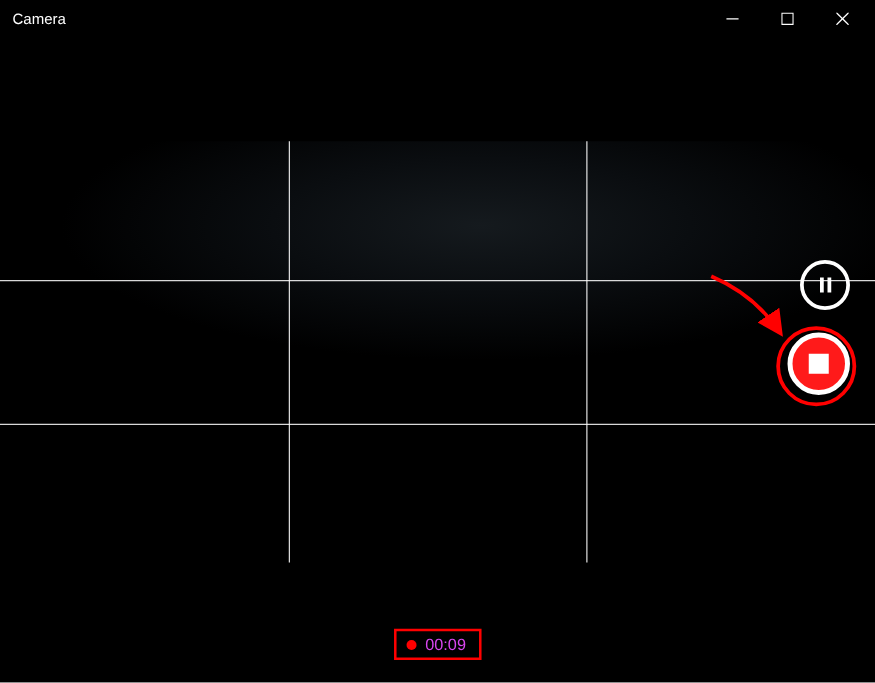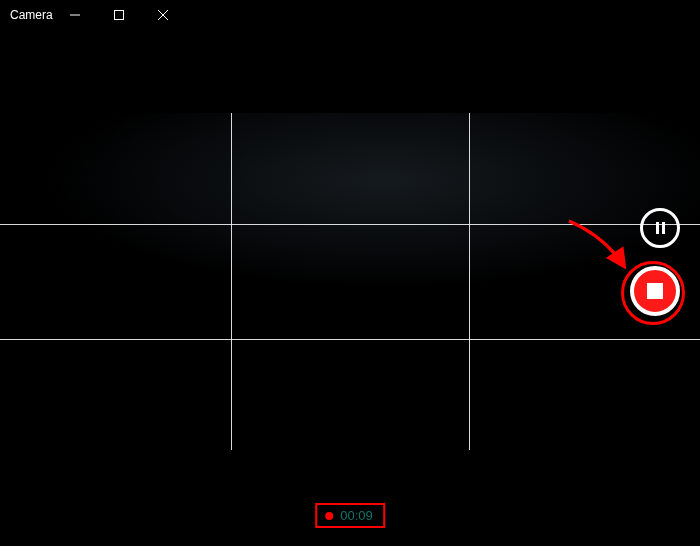--- a/index.html
+++ b/index.html
@@ -2,21 +2,21 @@
 <html><head>
 <meta charset="utf-8">
 <style>
   html,body{margin:0;padding:0;background:#fff;}
   .camera-window{
     width:700px;height:546px;background:#000;position:relative;
     font-family:"Segoe UI",Arial,sans-serif;color:#fff;overflow:hidden;
   }
   .titlebar{
     position:absolute;top:0;left:0;right:0;height:30px;
-    display:flex;align-items:center;
+    display:flex;align-items:center;justify-content:space-between;
     padding:0 4px 0 10px;
   }
   .titlebar .title{font-size:12px;line-height:30px;}
   .win-controls{display:flex;height:30px;}
   .win-btn{
     width:44px;height:30px;display:flex;align-items:center;justify-content:center;
     cursor:pointer;
   }
   .win-btn svg{display:block;}
   
@@ -47,21 +47,21 @@
     border:3px solid #ff0000;border-radius:50%;pointer-events:none;
   }
   
   .arrow{
     position:absolute;right:66px;top:216px;width:70px;height:60px;pointer-events:none;
   }
   
   .rec-timer{
     position:absolute;left:50%;transform:translateX(-50%);bottom:18px;
     border:2px solid #ff0000;padding:3px 10px 3px 8px;display:flex;align-items:center;gap:7px;
-    font-size:13px;color:#0f766e;background:#000;
+    font-size:13px;color:#d946ef;background:#000;
   }
   .rec-dot{width:8px;height:8px;border-radius:50%;background:#ff0000;}
 </style>
 </head>
 <body>
 
 <div class="camera-window">
 
   <div class="titlebar">
     <span class="title">Camera</span>

